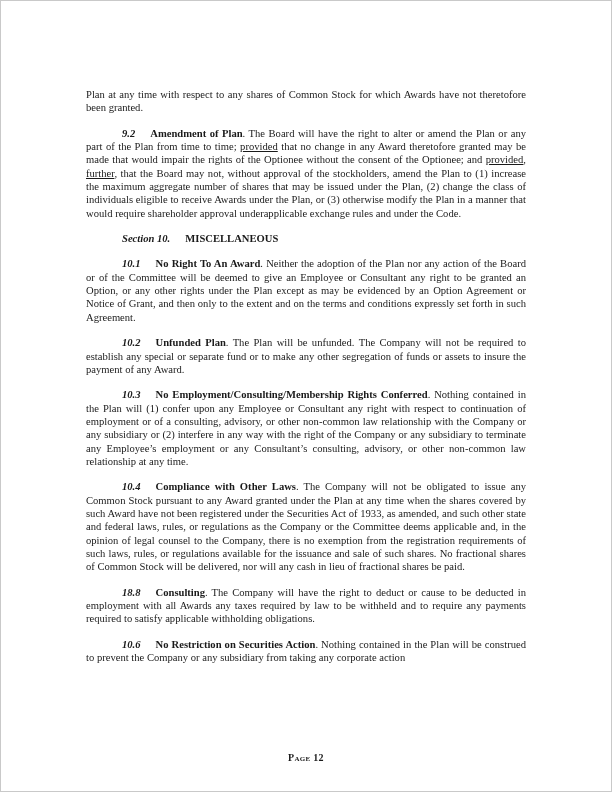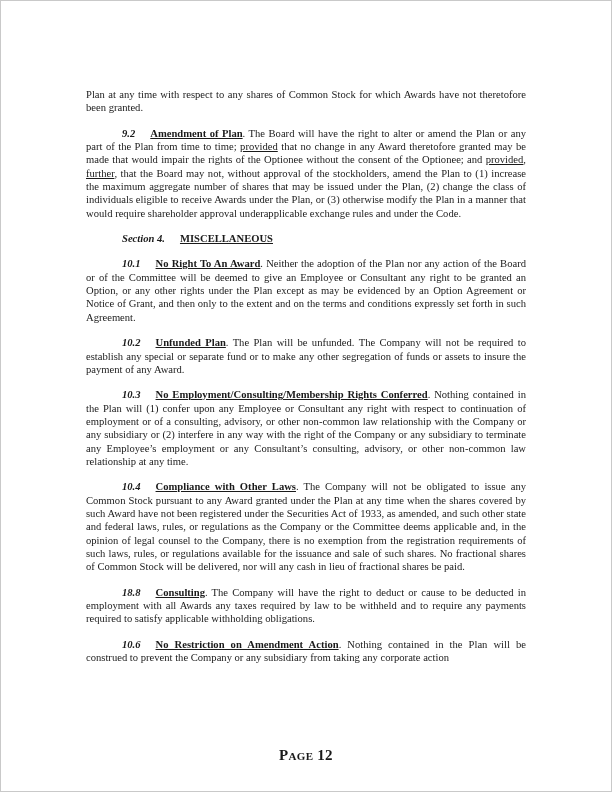--- a/index.html
+++ b/index.html
@@ -28,46 +28,46 @@
   }
   p.para {
     margin: 0 0 12px 0;
     text-align: justify;
   }
   p.para.indent {
     text-indent: 36px;
   }
   .seg-n { font-weight: normal; }
   .seg-b { font-weight: bold; font-style: italic; }
-  .seg-bu { font-weight: bold; text-decoration: underline; }
+  .seg-bu { font-weight: bold; }
   .seg-u  { text-decoration: underline; }
   .tab {
     display: inline-block;
     width: 15px;
   }
   .page-footer {
     position: absolute;
     bottom: 26px;
     left: 0;
     width: 100%;
     text-align: center;
     font-variant: small-caps;
     font-weight: bold;
-    font-size: 15px;
+    font-size: 10px;
     letter-spacing: 0.3px;
   }
 </style>
 </head>
 <body>
 
 <div class="doc-body">
     <p class="para"><span class="seg-n">Plan at any time with respect to any shares of Common Stock for which Awards have not theretofore been granted.</span></p>
     <p class="para indent"><span class="seg-b">9.2</span><span class="tab"></span><span class="seg-bu">Amendment of Plan</span><span class="seg-n">. The Board will have the right to alter or amend the Plan or any part of the Plan from time to time; </span><span class="seg-u">provided</span><span class="seg-n"> that no change in any Award theretofore granted may be made that would impair the rights of the Optionee without the consent of the Optionee; and </span><span class="seg-u">provided</span><span class="seg-n">, </span><span class="seg-u">further</span><span class="seg-n">, that the Board may not, without approval of the stockholders, amend the Plan to (1) increase the maximum aggregate number of shares that may be issued under the Plan, (2) change the class of individuals eligible to receive Awards under the Plan, or (3) otherwise modify the Plan in a manner that would require shareholder approval underapplicable exchange rules and under the Code.</span></p>
-    <p class="para indent"><span class="seg-b">Section 4.</span><span class="tab"></span><span class="seg-bu">MISCELLANEOUS</span></p>
+    <p class="para indent"><span class="seg-b">Section 10.</span><span class="tab"></span><span class="seg-bu">MISCELLANEOUS</span></p>
     <p class="para indent"><span class="seg-b">10.1</span><span class="tab"></span><span class="seg-bu">No Right To An Award</span><span class="seg-n">. Neither the adoption of the Plan nor any action of the Board or of the Committee will be deemed to give an Employee or Consultant any right to be granted an Option, or any other rights under the Plan except as may be evidenced by an Option Agreement or Notice of Grant, and then only to the extent and on the terms and conditions expressly set forth in such Agreement.</span></p>
     <p class="para indent"><span class="seg-b">10.2</span><span class="tab"></span><span class="seg-bu">Unfunded Plan</span><span class="seg-n">. The Plan will be unfunded. The Company will not be required to establish any special or separate fund or to make any other segregation of funds or assets to insure the payment of any Award.</span></p>
     <p class="para indent"><span class="seg-b">10.3</span><span class="tab"></span><span class="seg-bu">No Employment/Consulting/Membership Rights Conferred</span><span class="seg-n">. Nothing contained in the Plan will (1) confer upon any Employee or Consultant any right with respect to continuation of employment or of a consulting, advisory, or other non-common law relationship with the Company or any subsidiary or (2) interfere in any way with the right of the Company or any subsidiary to terminate any Employee’s employment or any Consultant’s consulting, advisory, or other non-common law relationship at any time.</span></p>
     <p class="para indent"><span class="seg-b">10.4</span><span class="tab"></span><span class="seg-bu">Compliance with Other Laws</span><span class="seg-n">. The Company will not be obligated to issue any Common Stock pursuant to any Award granted under the Plan at any time when the shares covered by such Award have not been registered under the Securities Act of 1933, as amended, and such other state and federal laws, rules, or regulations as the Company or the Committee deems applicable and, in the opinion of legal counsel to the Company, there is no exemption from the registration requirements of such laws, rules, or regulations available for the issuance and sale of such shares. No fractional shares of Common Stock will be delivered, nor will any cash in lieu of fractional shares be paid.</span></p>
     <p class="para indent"><span class="seg-b">18.8</span><span class="tab"></span><span class="seg-bu">Consulting</span><span class="seg-n">. The Company will have the right to deduct or cause to be deducted in employment with all Awards any taxes required by law to be withheld and to require any payments required to satisfy applicable withholding obligations.</span></p>
-    <p class="para indent"><span class="seg-b">10.6</span><span class="tab"></span><span class="seg-bu">No Restriction on Amendment Action</span><span class="seg-n">. Nothing contained in the Plan will be construed to prevent the Company or any subsidiary from taking any corporate action</span></p>
+    <p class="para indent"><span class="seg-b">10.6</span><span class="tab"></span><span class="seg-bu">No Restriction on Securities Action</span><span class="seg-n">. Nothing contained in the Plan will be construed to prevent the Company or any subsidiary from taking any corporate action</span></p>
   </div>
 
 <div class="page-footer">Page 12</div>
 
 </body></html>

